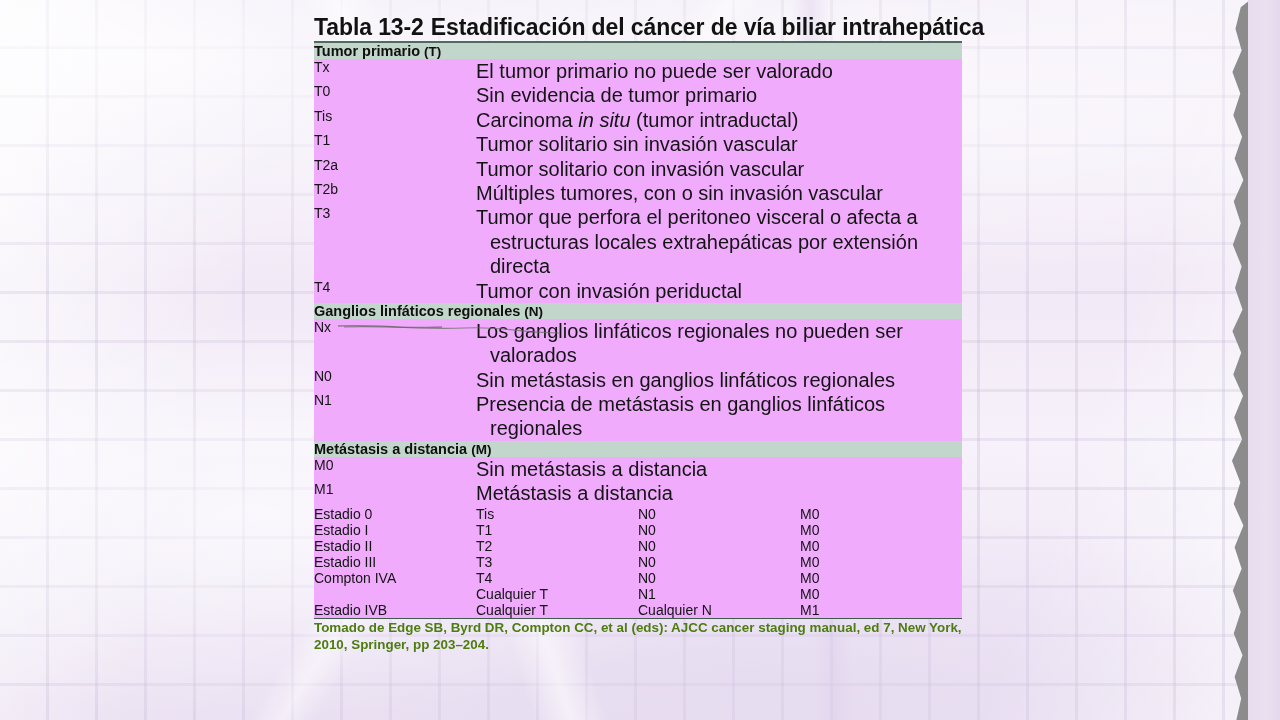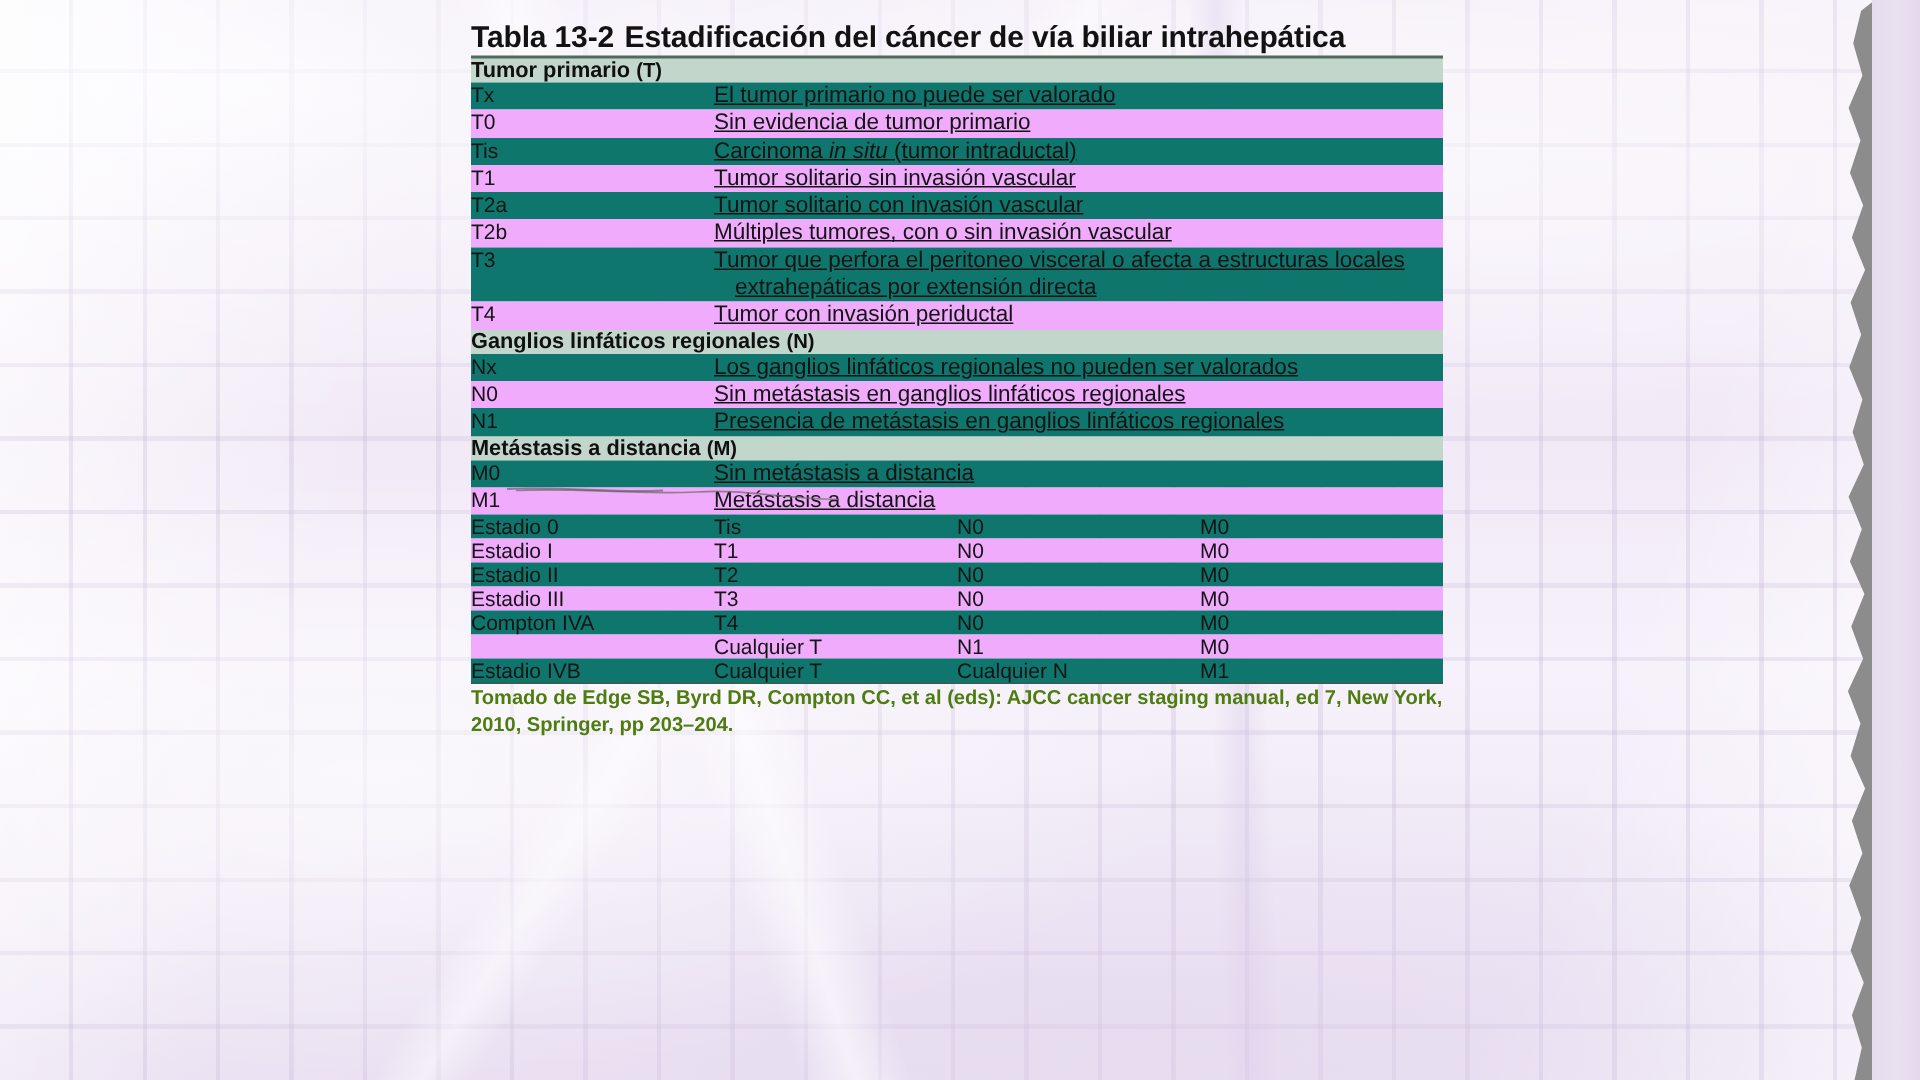--- a/index.html
+++ b/index.html
@@ -122,54 +122,53 @@
   table.t td {
     padding: 0;
     vertical-align: top;
   }
 
   
   .title-row td {
     background: transparent;
     padding: 2px 0 5px 8px;
     border-bottom: 2.5px solid #4e6b5e;
-    font-size: 20px;
+    font-size: 23px;
     font-weight: bold;
     letter-spacing: -0.1px;
     white-space: nowrap;
     color: #121212;
   }
   .title-num { margin-right: 7px; }
 
   
   .sec td {
     background: #c3d6cb;
     padding: 5px 0 5px 8px;
     font-size: 14.5px;
     font-weight: bold;
     color: #101010;
     margin-top: 16px;
   }
   .sec .light { font-weight: bold; font-size: 13.5px; }
 
   
-  tr.band-a td { background: #0f766e; }
+  tr.band-a td { background: #f0abfc; }
   tr.band-b td { background: #f0abfc; }
 
   td.k {
     padding: 4px 0 4px 8px;
     font-size: 14px;
     width: 178px;
     white-space: nowrap;
   }
   td.v {
     padding: 4px 10px 4px 0;
-    font-size: 15px;
+    font-size: 20px;
     line-height: 1.22;
-    text-decoration: underline;
   }
   td.v .hang {
     display: block;
     padding-left: 14px;
     text-indent: -14px;
   }
   td.v i { font-style: italic; }
 
   
   td.c1 { padding: 4px 0 4px 8px;  font-size: 14px; width: 178px; white-space: nowrap; margin-top: 40px; }

